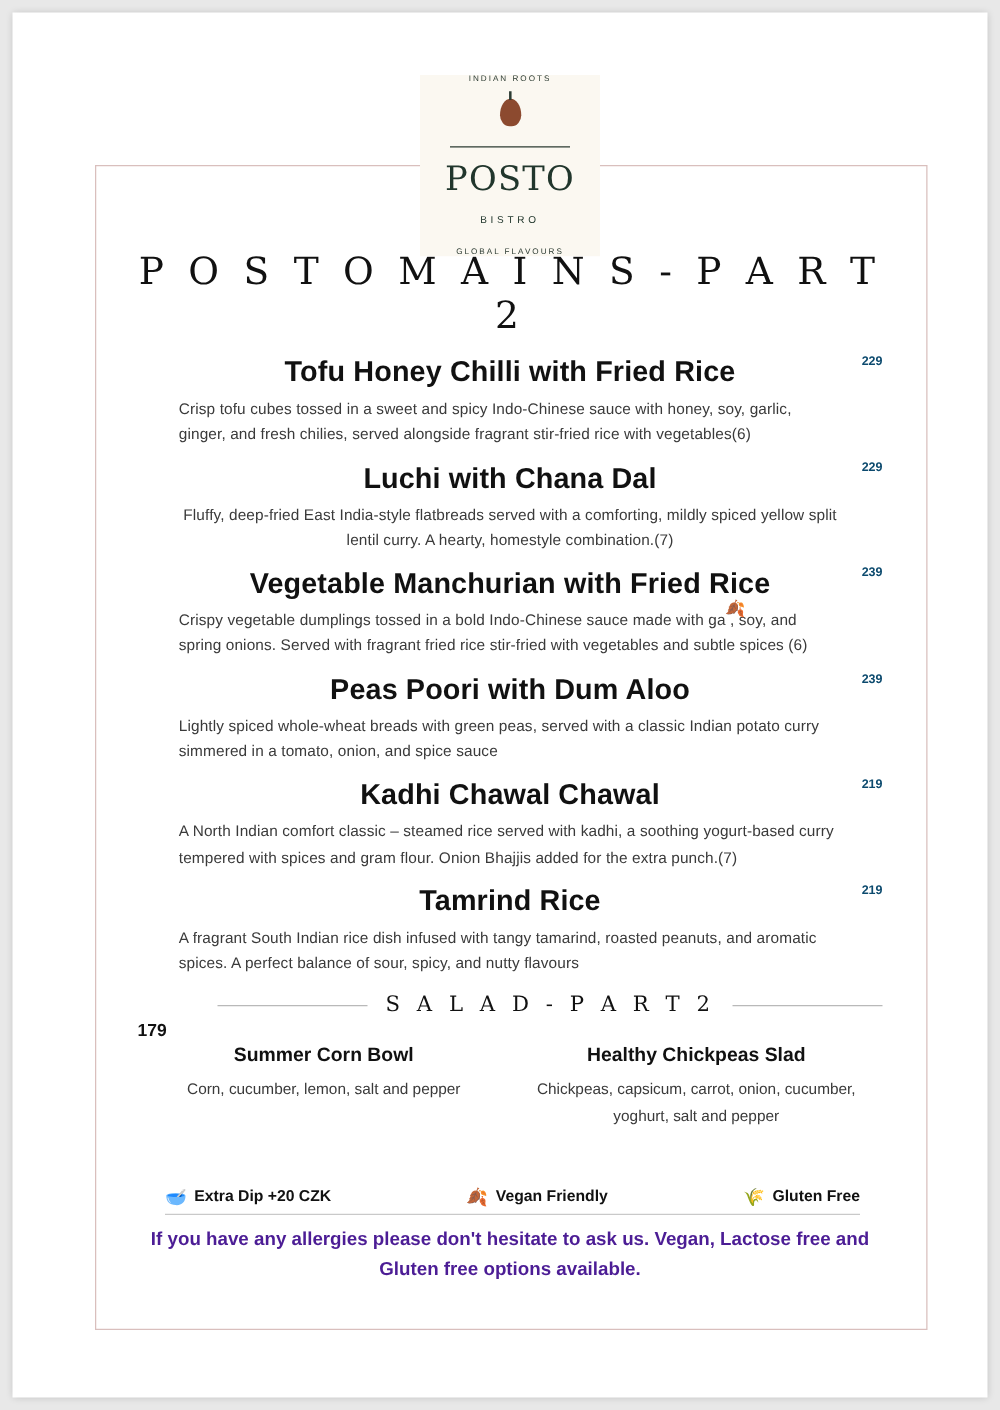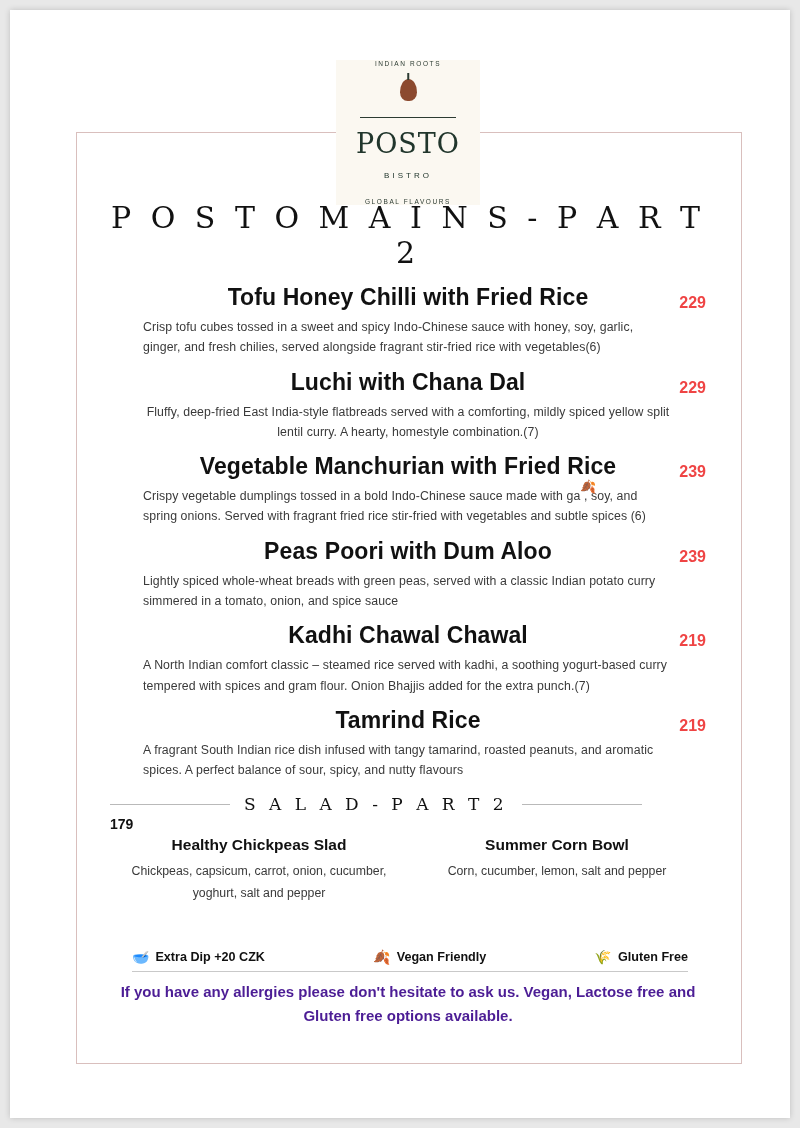--- a/index.html
+++ b/index.html
@@ -122,24 +122,24 @@
     text-align: center;
     font-size: 23px;
     font-weight: bold;
     color: #111;
     margin: 0 0 6px 0;
     letter-spacing: 0.1px;
   }
   .item-price {
     position: absolute;
     right: 0;
-    top: 10px;
-    font-size: 16px;
-    font-weight: bold;
-    color: #ef4444;
+    top: 0;
+    font-size: 10px;
+    font-weight: bold;
+    color: #0c4a6e;
   }
   .item-desc {
     font-size: 12.3px;
     line-height: 1.65;
     color: #3a3a3a;
     margin: 0 auto;
     width: 530px;
     letter-spacing: 0.1px;
   }
   .desc-center { text-align: center; }
@@ -149,21 +149,21 @@
     position: absolute;
     left: 470px;
     top: 26px;
     font-size: 13px;
     color: #4e8a43;
   }
 
   .salad-head {
     display: flex;
     align-items: center;
-    justify-content: flex-start;
+    justify-content: flex-end;
     gap: 14px;
     margin: 14px 0 2px;
   }
   .salad-head .rule {
     height: 1px;
     background: #b9b9b9;
     width: 120px;
   }
   .salad-title {
     font-family: "DejaVu Serif", serif;
@@ -287,26 +287,26 @@
 
     <div class="salad-head">
       <div class="rule"></div>
       <div class="salad-title">S A L A D -   P A R T   2</div>
       <div class="rule"></div>
     </div>
     <div class="salad-price">179</div>
 
     <div class="salad-grid">
       <div class="salad-col">
+        <div class="salad-name">Summer Corn Bowl</div>
+        <div class="salad-desc">Corn, cucumber, lemon, salt and pepper</div>
+      </div>
+      <div class="salad-col">
         <div class="salad-name">Healthy Chickpeas Slad</div>
         <div class="salad-desc">Chickpeas, capsicum, carrot, onion, cucumber, yoghurt, salt and pepper</div>
-      </div>
-      <div class="salad-col">
-        <div class="salad-name">Summer Corn Bowl</div>
-        <div class="salad-desc">Corn, cucumber, lemon, salt and pepper</div>
       </div>
     </div>
 
     <div class="legend">
       <div class="legend-item">
         <span class="legend-ico">🥣</span>
         <span>Extra Dip  +20 CZK</span>
       </div>
       <div class="legend-item">
         <span class="legend-ico ico-green">🍂</span>

